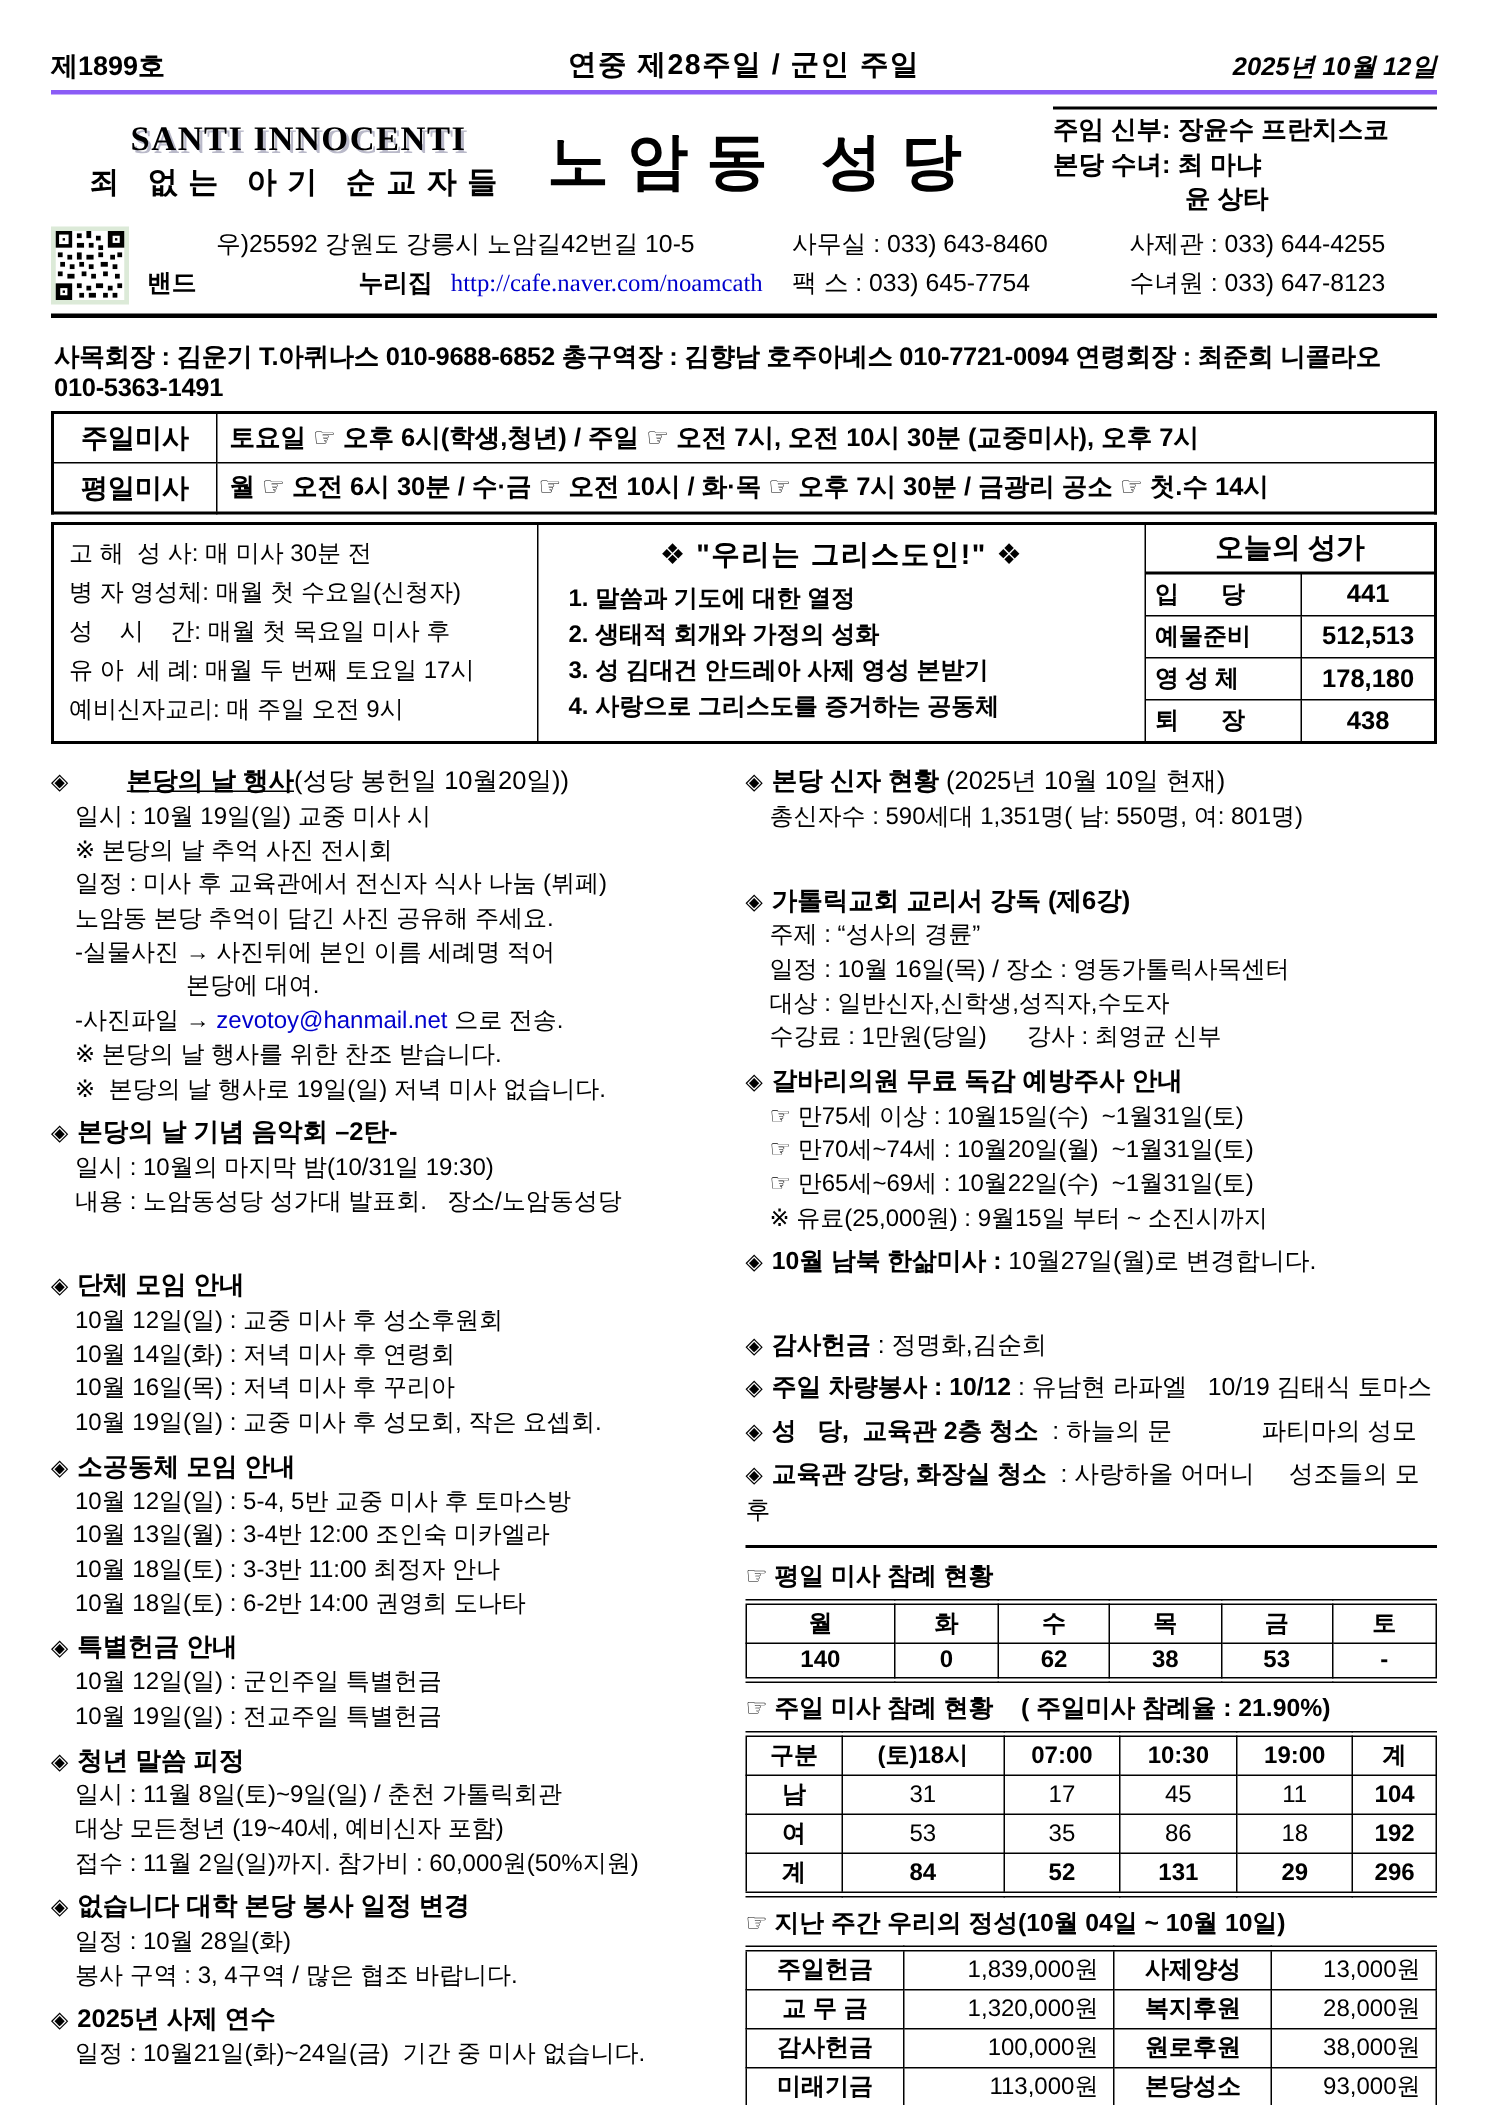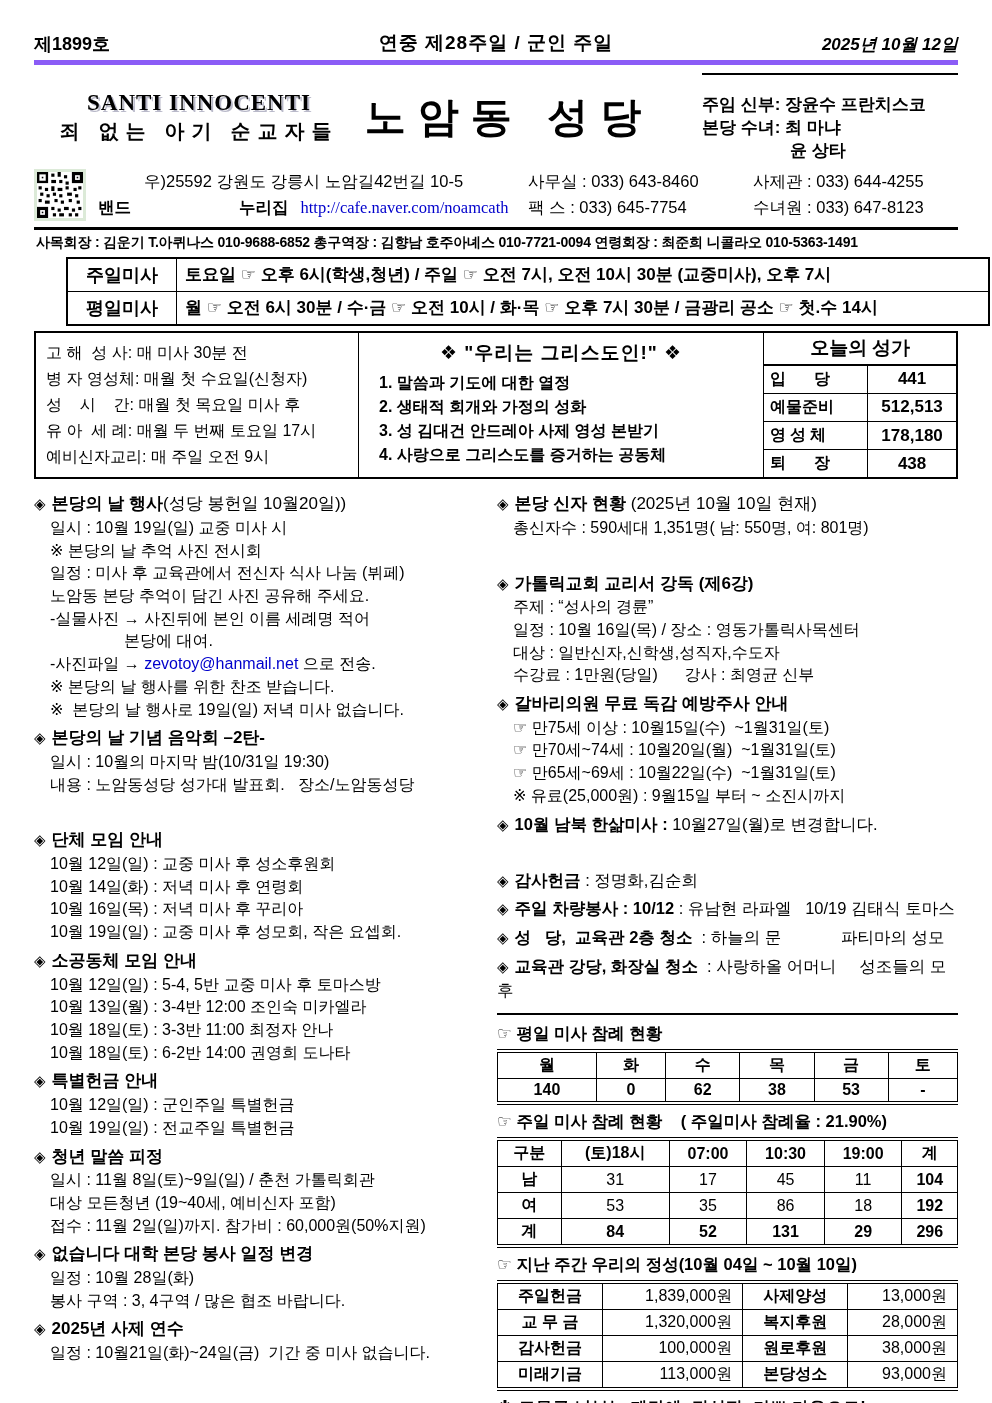--- a/index.html
+++ b/index.html
@@ -1,48 +1,48 @@
 <!DOCTYPE html>
 <html><head>
 <meta charset="utf-8">
 <style>
   html,body{margin:0;padding:0;background:#fff;}
   .page{width:992px;min-height:1403px;box-sizing:border-box;padding:30px 34px 18px;
         font-family:"Liberation Sans","DejaVu Sans",sans-serif;color:#000;}
   
   .masthead{display:grid;grid-template-columns:1fr auto 1fr;align-items:end;
-            border-bottom:5px solid #8b5cf6;padding-bottom:4px;}
+            border-bottom:3px solid #8b5cf6;padding-bottom:4px;}
   .issue{font-weight:bold;font-size:18px;}
   .mh-title{font-weight:bold;font-size:19px;letter-spacing:1px;text-align:center;}
   .mh-date{font-style:italic;font-weight:bold;font-size:17px;text-align:right;}
   
   .logo-row{display:flex;align-items:center;margin:8px 0 2px;}
   .logo-left{width:330px;text-align:center;}
   .logo-latin{font-family:"Liberation Serif","DejaVu Serif",serif;font-weight:bold;font-size:23px;
               letter-spacing:1px;text-shadow:2px 2px 0 #b9b9c9;line-height:1;}
   .logo-korean{font-weight:bold;font-size:20px;letter-spacing:7px;margin-top:4px;
                font-family:"Liberation Serif","DejaVu Serif",serif;}
   .church-name{flex:1;text-align:center;font-size:41px;font-weight:900;letter-spacing:12px;line-height:1;}
-  .priests{width:256px;border-top:2.5px solid #000;font-size:17px;font-weight:bold;line-height:1.35;padding-top:19px;margin-left:48px;}
+  .priests{width:256px;border-top:2.5px solid #000;font-size:17px;font-weight:bold;line-height:1.35;padding-top:3px;margin-left:48px;}
   .priest-cont{padding-left:88px;}
   
   .contact{display:grid;grid-template-columns:64px 1fr 225px 205px;align-items:center;
            border-bottom:3px solid #000;padding:4px 0 6px;font-size:16.5px;line-height:1.5;}
   .qr-box{grid-column:1;grid-row:1/span 2;width:52px;height:52px;background:#dcead8;
           display:flex;align-items:center;justify-content:center;}
   .addr{grid-column:2;grid-row:1;padding-left:46px;}
   .home-line{grid-column:2;grid-row:2;display:flex;align-items:baseline;}
   .band-label{font-weight:bold;}
   .home-label{font-weight:bold;margin-left:108px;}
   .home-url{margin-left:12px;color:#0000cc;text-decoration:none;font-family:"Liberation Serif",serif;}
   .office{grid-column:3;grid-row:1;} .fax{grid-column:3;grid-row:2;}
   .rectory{grid-column:4;grid-row:1;} .convent{grid-column:4;grid-row:2;}
   
-  .staff-line{font-size:14px;font-weight:bold;padding:4px 2px 5px;letter-spacing:-0.2px;}
-  .mass-table{width:100%;border-collapse:collapse;border:2.5px solid #000;font-size:17px;margin-left:32px;}
+  .staff-line{font-size:17px;font-weight:bold;padding:14px 2px 5px;letter-spacing:-0.2px;}
+  .mass-table{width:100%;border-collapse:collapse;border:2.5px solid #000;font-size:17px;}
   .mass-table td{border:1.5px solid #000;padding:4px 8px;}
   .mass-table .mlabel{width:92px;text-align:center;font-weight:900;font-size:18px;}
   .mass-table .mval{font-weight:600;}
   
   .tri{display:flex;border:2.5px solid #000;margin-top:5px;}
   .tri-left{width:302px;border-right:1.5px solid #000;padding:7px 10px;font-size:15px;}
   .tri-left .line{line-height:1.63;padding-left:0;}
   .tri-center{flex:1;border-right:1.5px solid #000;padding:5px 14px;font-size:16.5px;}
   .motto-title{text-align:center;font-weight:bold;font-size:19px;letter-spacing:1px;margin:2px 0 5px;}
   .tri-center .line{line-height:1.5;padding-left:6px;font-weight:600;}
@@ -54,21 +54,21 @@
   .hymns td:first-child{font-family:"Liberation Serif","DejaVu Serif",serif;font-weight:bold;width:54%;
                         border-right:1.5px solid #000;}
   .hymns td:last-child{text-align:center;font-weight:bold;font-size:17px;}
   .hymns tr:last-child td{border-bottom:none;}
   
   .body-cols{display:flex;gap:14px;margin-top:13px;}
   .col-left{width:449px;} .col-right{flex:1;}
   .sec{margin-bottom:5px;}
   .sec-title{font-weight:bold;font-size:17px;line-height:1.45;white-space:pre-wrap;}
   .bullet{margin-right:6px;font-size:15px;}
-  .u{}
+  .u{text-decoration:underline;margin-left:33px;}
   .sec-suffix{font-weight:normal;white-space:pre-wrap;}
   .line{font-size:16px;line-height:1.42;padding-left:16px;white-space:pre-wrap;}
   .link{color:#0000cc;text-decoration:none;}
   .gap-top{margin-top:32px;}
   .sec.oneline .sec-title{font-size:16.5px;}
   
   .attend{border-top:2.5px solid #000;margin-top:10px;padding-top:5px;}
   .tcaption{font-weight:bold;font-size:16.5px;margin:3px 0 4px;}
   .tcaption .sub{margin-left:14px;text-align:right;}
   table.stat{width:100%;border-collapse:collapse;font-size:16px;text-align:center;

